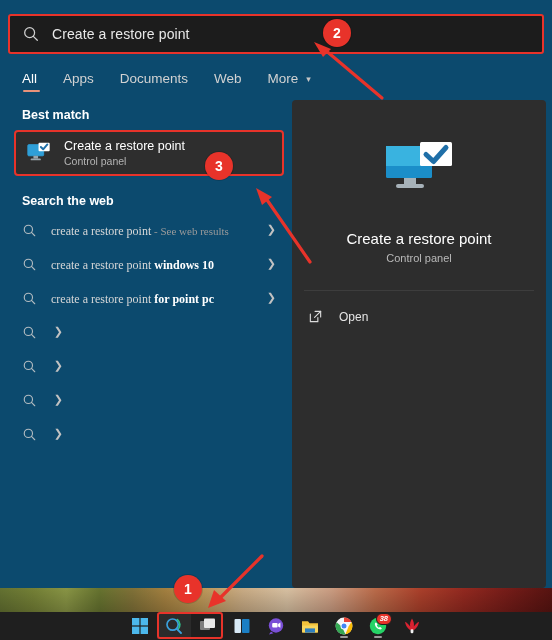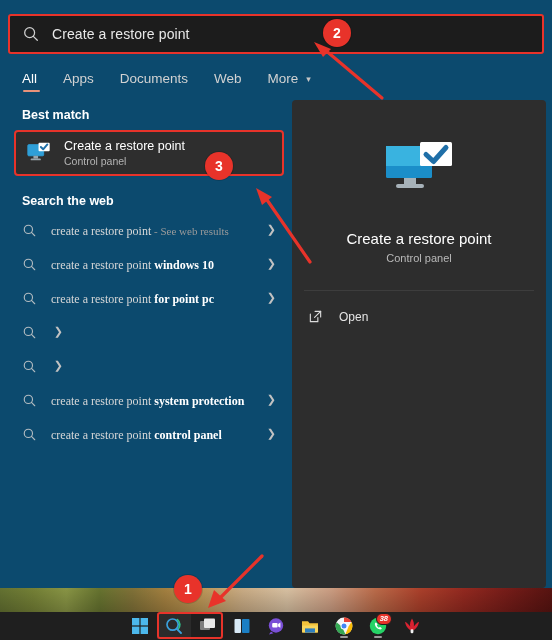--- a/index.html
+++ b/index.html
@@ -255,29 +255,27 @@
                 <circle cx="6.8" cy="6.8" r="4.4" fill="none" stroke="#cfcfcf" stroke-width="1.2"></circle>
                 <line x1="10.1" y1="10.1" x2="13.6" y2="13.6" stroke="#cfcfcf" stroke-width="1.2" stroke-linecap="round"></line>
               </svg>
               <span class="sug-chev">❯</span>
             </div>
             <div class="sug">
               <svg class="sug-ico" viewBox="0 0 16 16">
                 <circle cx="6.8" cy="6.8" r="4.4" fill="none" stroke="#cfcfcf" stroke-width="1.2"></circle>
                 <line x1="10.1" y1="10.1" x2="13.6" y2="13.6" stroke="#cfcfcf" stroke-width="1.2" stroke-linecap="round"></line>
               </svg>
-              <span class="sug-label">create a restore point <b>system protection</b></span>
-              <span class="sug-chev">❯</span>
-            </div>
-            <div class="sug">
-              <svg class="sug-ico" viewBox="0 0 16 16">
-                <circle cx="6.8" cy="6.8" r="4.4" fill="none" stroke="#cfcfcf" stroke-width="1.2"></circle>
-                <line x1="10.1" y1="10.1" x2="13.6" y2="13.6" stroke="#cfcfcf" stroke-width="1.2" stroke-linecap="round"></line>
-              </svg>
-              <span class="sug-label">create a restore point <b>control panel</b></span>
+              <span class="sug-chev">❯</span>
+            </div>
+            <div class="sug">
+              <svg class="sug-ico" viewBox="0 0 16 16">
+                <circle cx="6.8" cy="6.8" r="4.4" fill="none" stroke="#cfcfcf" stroke-width="1.2"></circle>
+                <line x1="10.1" y1="10.1" x2="13.6" y2="13.6" stroke="#cfcfcf" stroke-width="1.2" stroke-linecap="round"></line>
+              </svg>
               <span class="sug-chev">❯</span>
             </div>
           </div>
       </div>
 
       <div class="right">
         <div class="preview">
           <svg class="pv-icon" viewBox="0 0 74 60">
             <rect x="4" y="6" width="46" height="32" rx="1.5" fill="#1b8ec9"></rect>
             <rect x="4" y="6" width="46" height="20" fill="#39b3e0"></rect>

